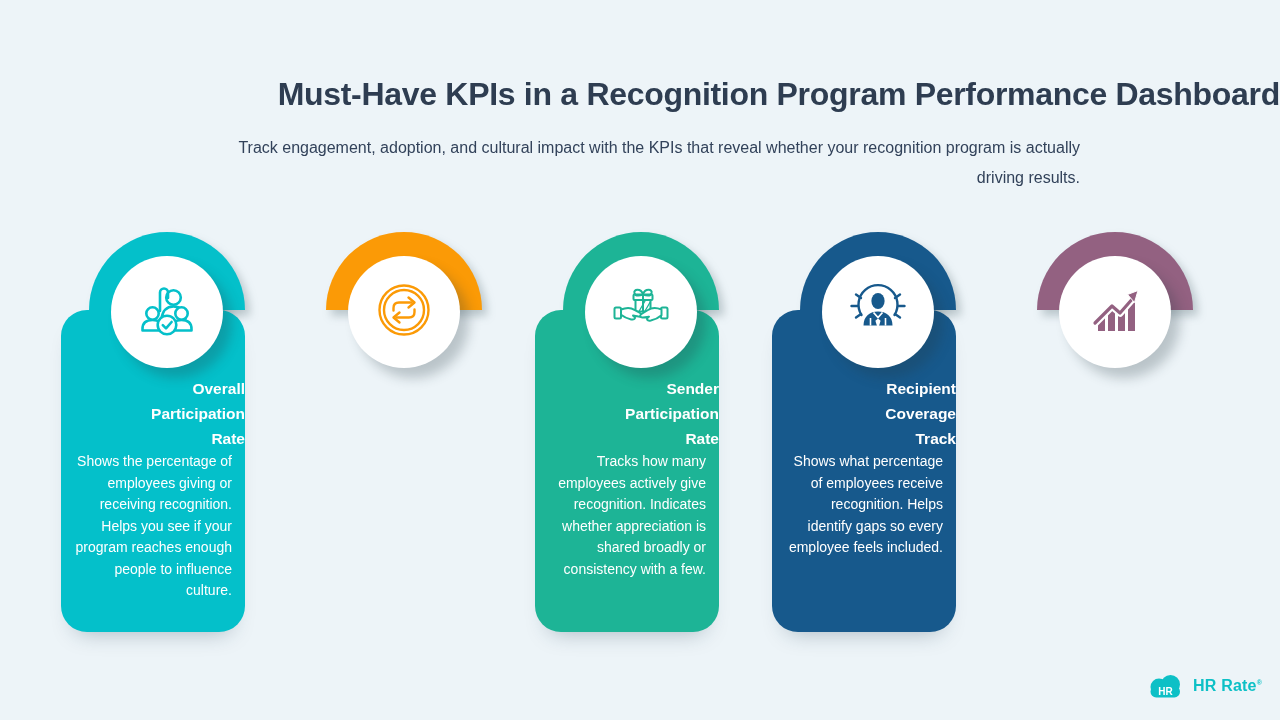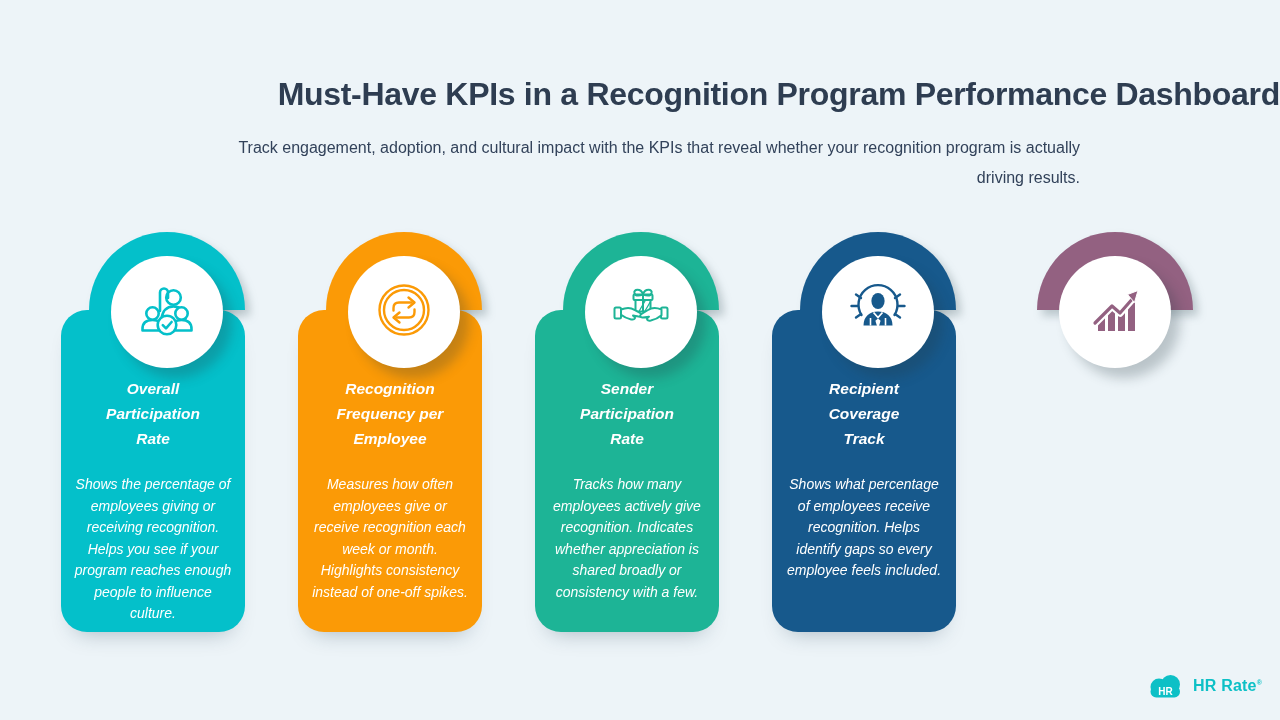--- a/index.html
+++ b/index.html
@@ -27,39 +27,38 @@
     position:absolute; top:0; left:50%; margin-left:-78px;
     width:156px; height:78px; border-radius:156px 156px 0 0;
     background:var(--c);
     filter:drop-shadow(5px 6px 4px rgba(60,85,95,.28));
   }
   .panel {
     position:absolute; top:78px; left:0;
     width:184px; height:322px; border-radius:26px;
     background:var(--c);
     box-shadow:0 14px 22px -14px rgba(30,60,80,.35);
-    text-align:center;
-    font-style:italic;
+    text-align:right;
   }
   .icon-circle {
     position:absolute; top:24px; left:50%; margin-left:-56px;
     width:112px; height:112px; border-radius:50%;
     background:#ffffff;
     box-shadow:9px 10px 12px rgba(35,55,65,.25);
     display:flex; align-items:center; justify-content:center;
     z-index:2;
   }
   .icon-circle svg { width:64px; height:64px; }
   .card-title {
     margin-top:66px; min-height:75px;
     font-size:15.5px; line-height:25px; font-weight:700;
     color:#ffffff; white-space:pre-line;
   }
   .card-desc {
-    margin-top:23px; padding:0 13px;
+    margin-top:0; padding:0 13px;
     font-size:14px; line-height:21.5px; color:#ffffff;
   }
   .logo {
     position:absolute; right:18px; bottom:19px;
     display:flex; align-items:center; gap:7px; color:var(--c);
   }
   .logo svg { width:40px; height:30px; display:block; }
   .logo-text { font-size:16px; font-weight:700; letter-spacing:.2px; }
   .logo-tm { font-size:7px; vertical-align:super; }
 </style>
@@ -106,26 +105,20 @@
         <span>
           <svg viewBox="0 0 64 64" fill="none" stroke="currentColor" stroke-width="2.4" stroke-linecap="round" stroke-linejoin="round">
             <circle cx="32" cy="32" r="24.5"></circle>
             <circle cx="32" cy="32" r="20"></circle>
             <path d="M21.5 32.5 v-2.5 q0-5.5 5.5-5.5 h12.5"></path>
             <path d="M36.5 19.5 l6 5 -6 5"></path>
             <path d="M42.5 31.5 v2.5 q0 5.5-5.5 5.5 h-12.5"></path>
             <path d="M27.5 34.5 l-6 5 6 5"></path>
           </svg>
         </span>
-      </div>
-      <div class="panel">
-        <div class="card-title">Recognition
-Frequency per
-Employee</div>
-        <div class="card-desc">Measures how often employees give or receive recognition each week or month. Highlights consistency instead of one-off spikes.</div>
       </div>
     </div>
 
     <div class="card" style="--c: #1DB496;">
       <div class="arch"></div>
       <div class="icon-circle">
         <span>
           <svg viewBox="0 0 64 64" fill="none" stroke="currentColor" stroke-width="2" stroke-linecap="round" stroke-linejoin="round">
             <path d="M34 16.5 c-2-6.5-10-5.5-8.5-1.2 c1 3 5.5 2.2 8.5 1.2 z"></path>
             <path d="M34 16.5 c2-6.5 10-5.5 8.5-1.2 c-1 3-5.5 2.2-8.5 1.2 z"></path>

